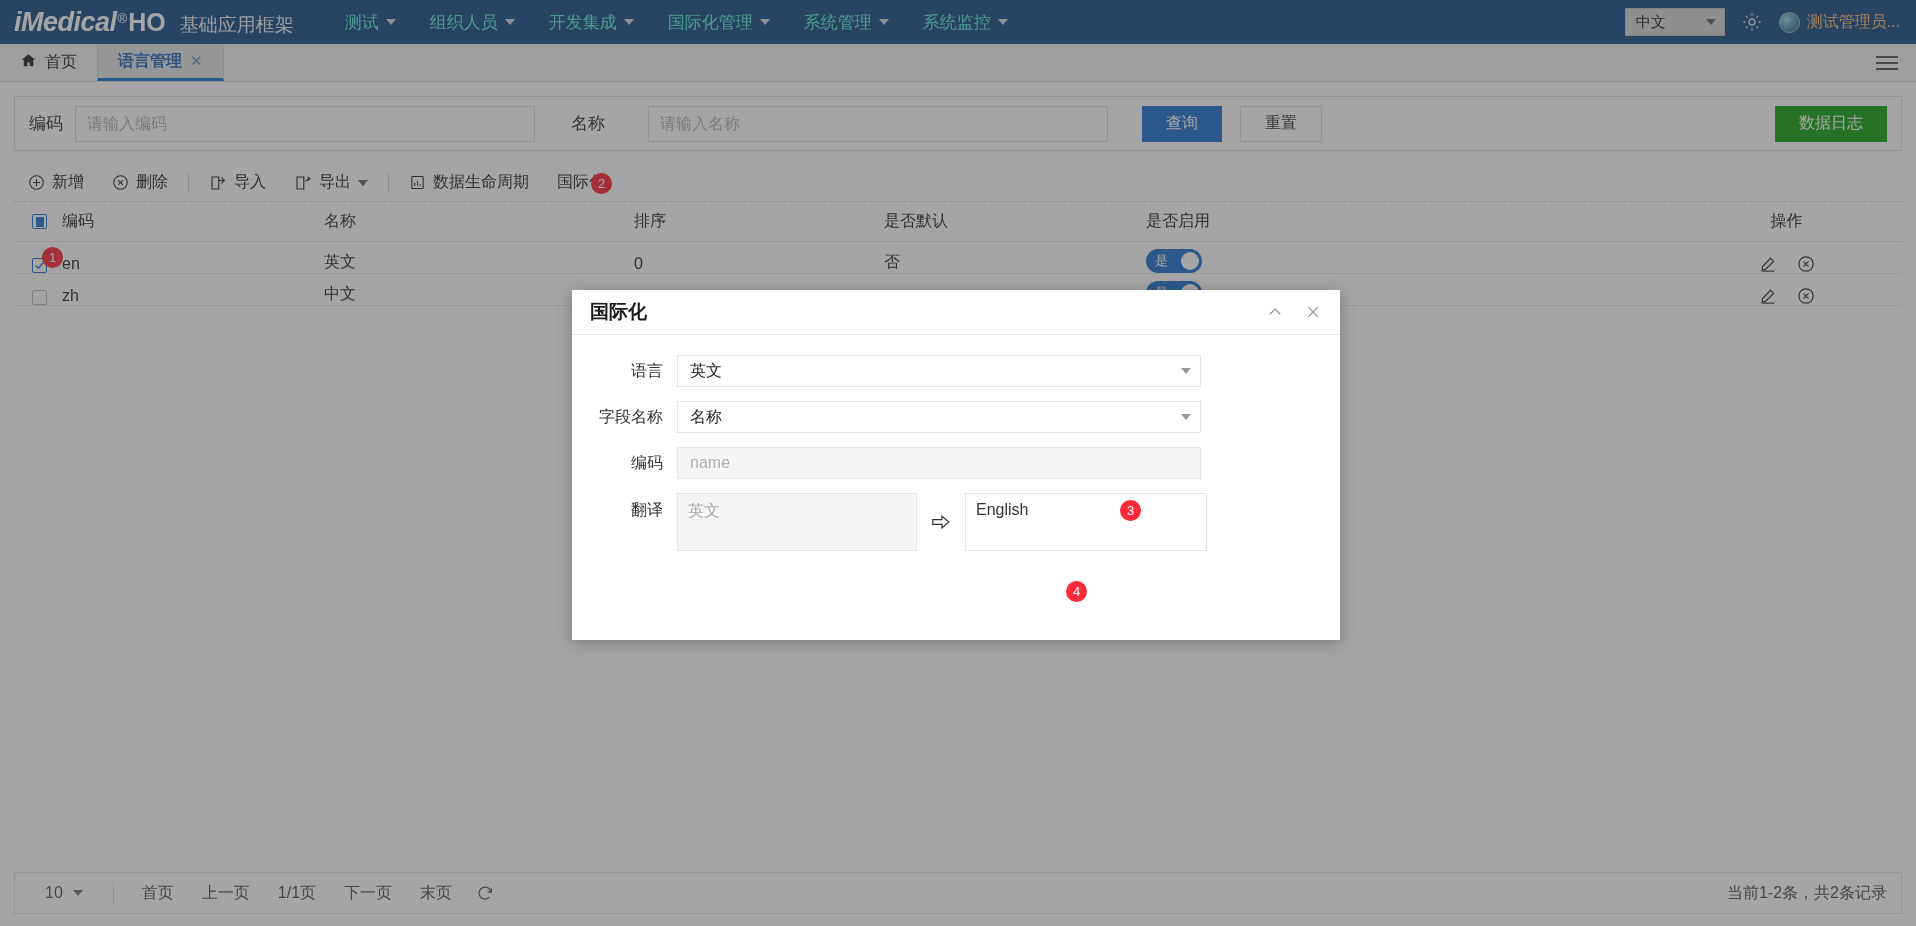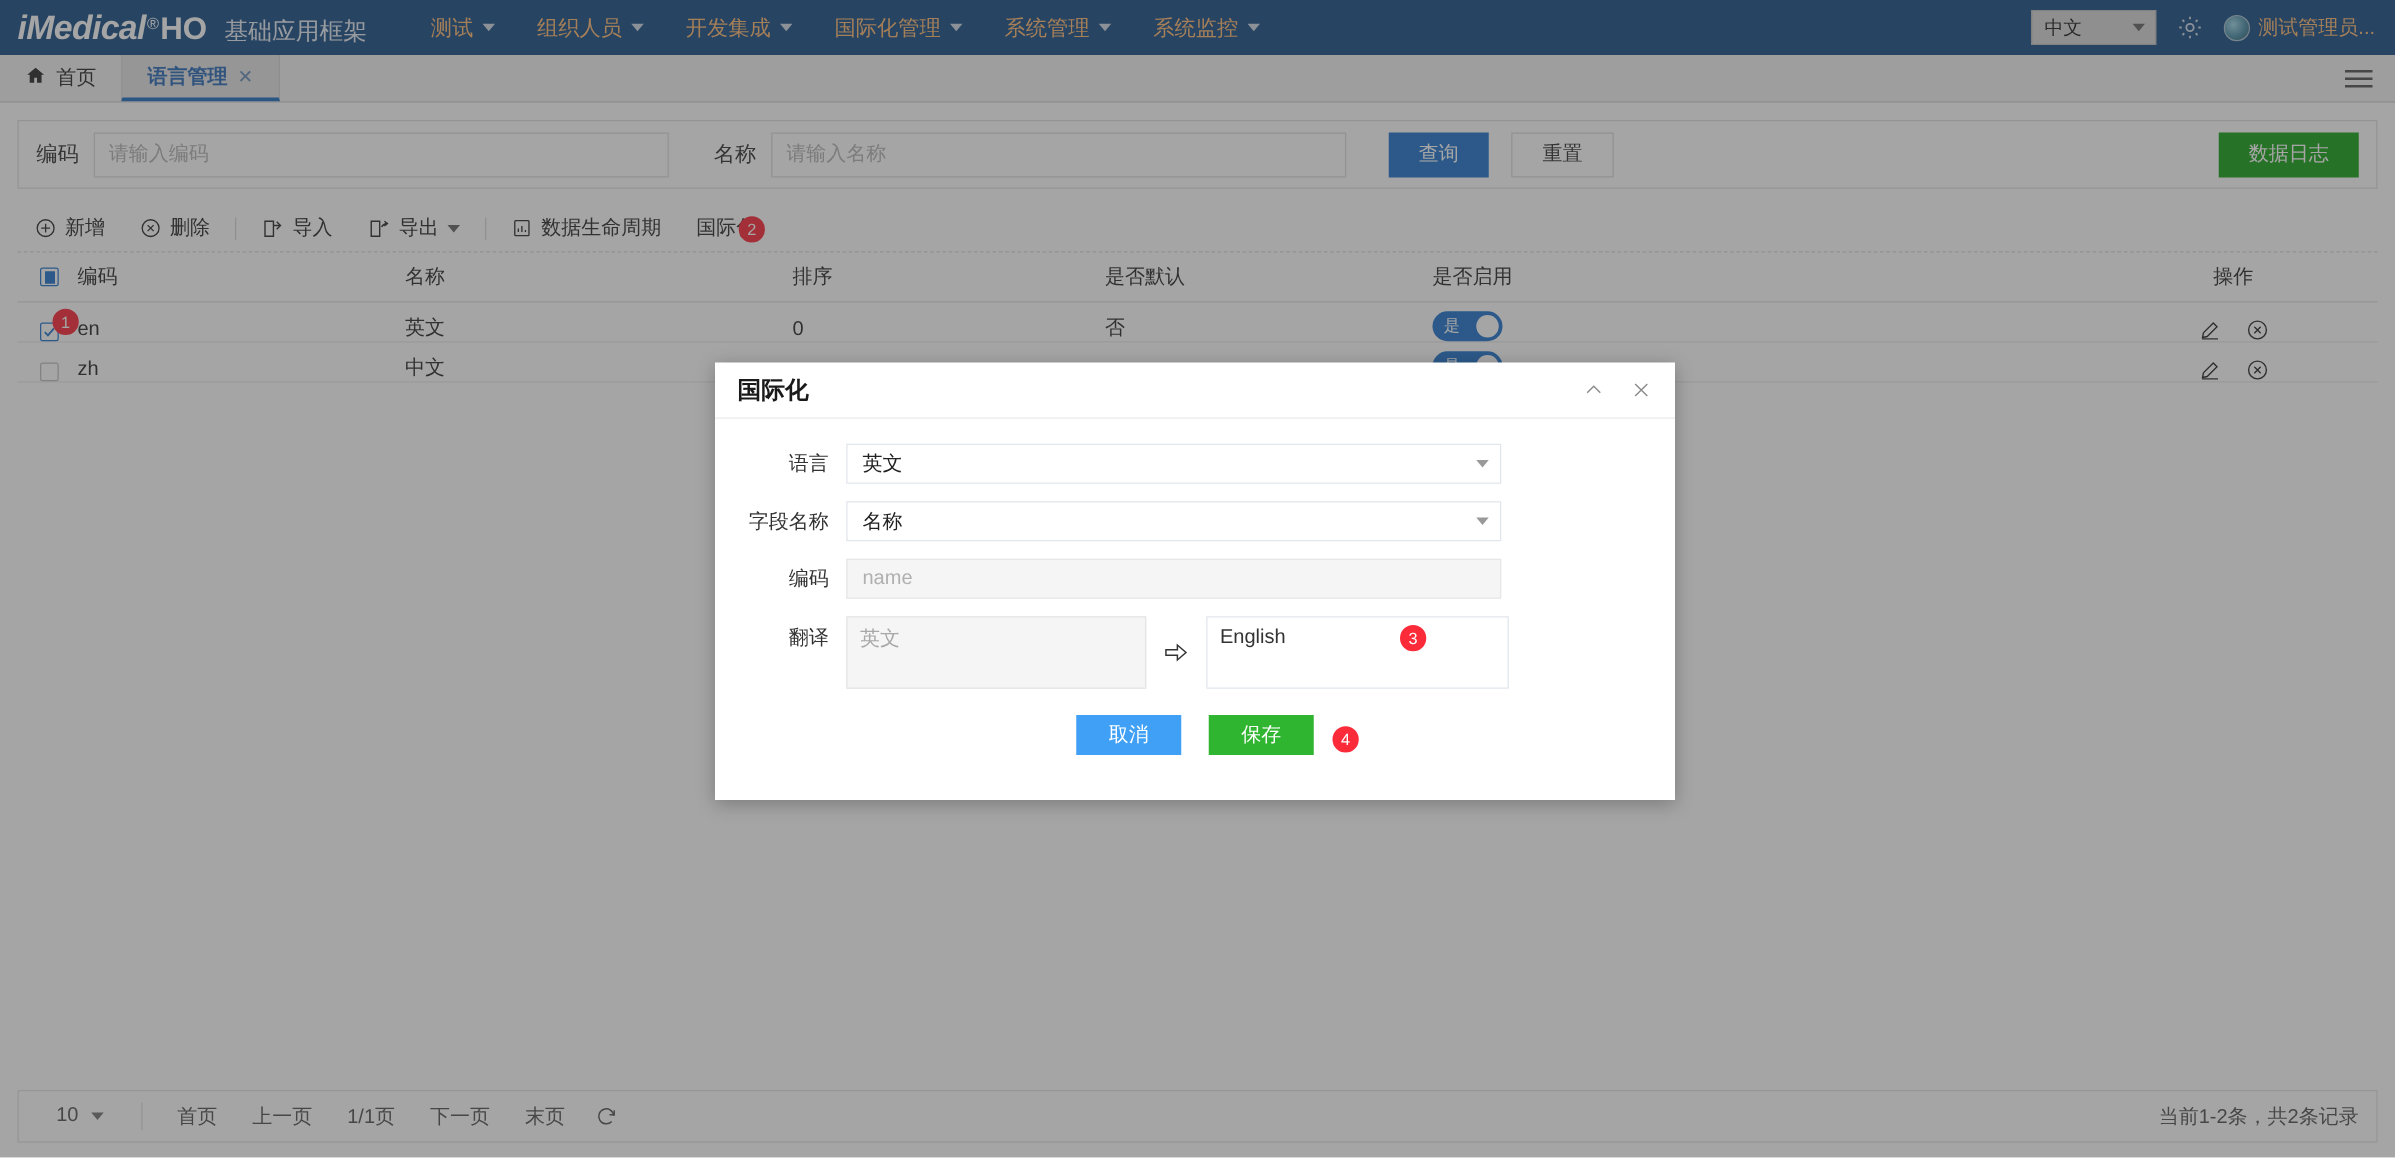--- a/index.html
+++ b/index.html
@@ -24,21 +24,21 @@
     display: flex; align-items: baseline; padding-left: 14px; white-space: nowrap;
   }
   .brand-i { font-size: 27px; font-weight: bold; font-style: italic; color: #ffffff; letter-spacing: -0.5px; }
   .brand-reg { font-size: 13px; vertical-align: super; color: #ffffff; position: relative; top: -8px; margin: 0 1px; }
   .brand-ho { font-size: 25px; font-weight: bold; color: #ffffff; letter-spacing: 0px; }
   .brand-sub { font-size: 19px; color: #e6edf5; margin-left: 14px; font-weight: normal; }
 
   .navmenu { display: flex; align-items: center; margin-left: 34px; }
   .navitem {
     display: flex; align-items: center; gap: 7px;
-    padding: 0 17px; height: 44px; font-size: 17px; color: #fdba74; cursor: pointer;
+    padding: 0 17px; height: 44px; font-size: 17px; color: #5eead4; cursor: pointer;
     white-space: nowrap;
   }
   .caret-down {
     width: 0; height: 0; border-left: 5px solid transparent; border-right: 5px solid transparent;
     border-top: 6px solid #cfdae6; display: inline-block;
   }
 
   .topright { margin-left: auto; display: flex; align-items: center; padding-right: 16px; gap: 16px; }
   .lang-select {
     width: 100px; height: 28px; background: #d8d8d8; border: 1px solid #c0c0c0;
@@ -317,21 +317,21 @@
 
   <div class="page">
 
     <div class="searchbar">
       <div class="fieldgroup">
         <span class="field-label">编码</span>
         <input class="field-input" style="width: 460px;" type="text" placeholder="请输入编码">
       </div>
       <div class="fieldgroup" style="margin-left:36px">
         <span class="field-label">名称</span>
-        <input class="field-input" style="width: 460px;" type="text" placeholder="请输入名称">
+        <input class="field-input" style="width: 460px; margin-left: 31px;" type="text" placeholder="请输入名称">
       </div>
       <button class="btn btn-primary" style="margin-left:34px">查询</button>
       <button class="btn btn-default" style="margin-left:18px">重置</button>
       <button class="btn btn-success" style="margin-left:auto">数据日志</button>
     </div>
 
     <div class="toolbar">
       <div class="tool">
         <span class="circ-icon">
           <svg width="17" height="17" viewBox="0 0 24 24" fill="none" stroke="#2c2c2c" stroke-width="1.5">
@@ -540,23 +540,19 @@
         <div class="arrow-mid">
           <svg width="24" height="22" viewBox="0 0 24 24" fill="none" stroke="#333" stroke-width="1.3">
             <path d="M3 9.5h10V5.5l7.5 6.5L13 18.5v-4H3z"></path>
             </svg>
         </div>
         <div class="ta-wrap">
           <textarea class="ta right" style="">English</textarea>
         </div>
       </div>
 
-      <div class="modal-foot">
-        <button class="mfbtn mf-cancel">取消</button>
-        <button class="mfbtn mf-save">保存</button>
-      </div>
     </div>
   </div>
 
   <div class="badge" id="badge3">3</div>
   <div class="badge" id="badge4">4</div>
 
 </div>
 
 </body></html>

